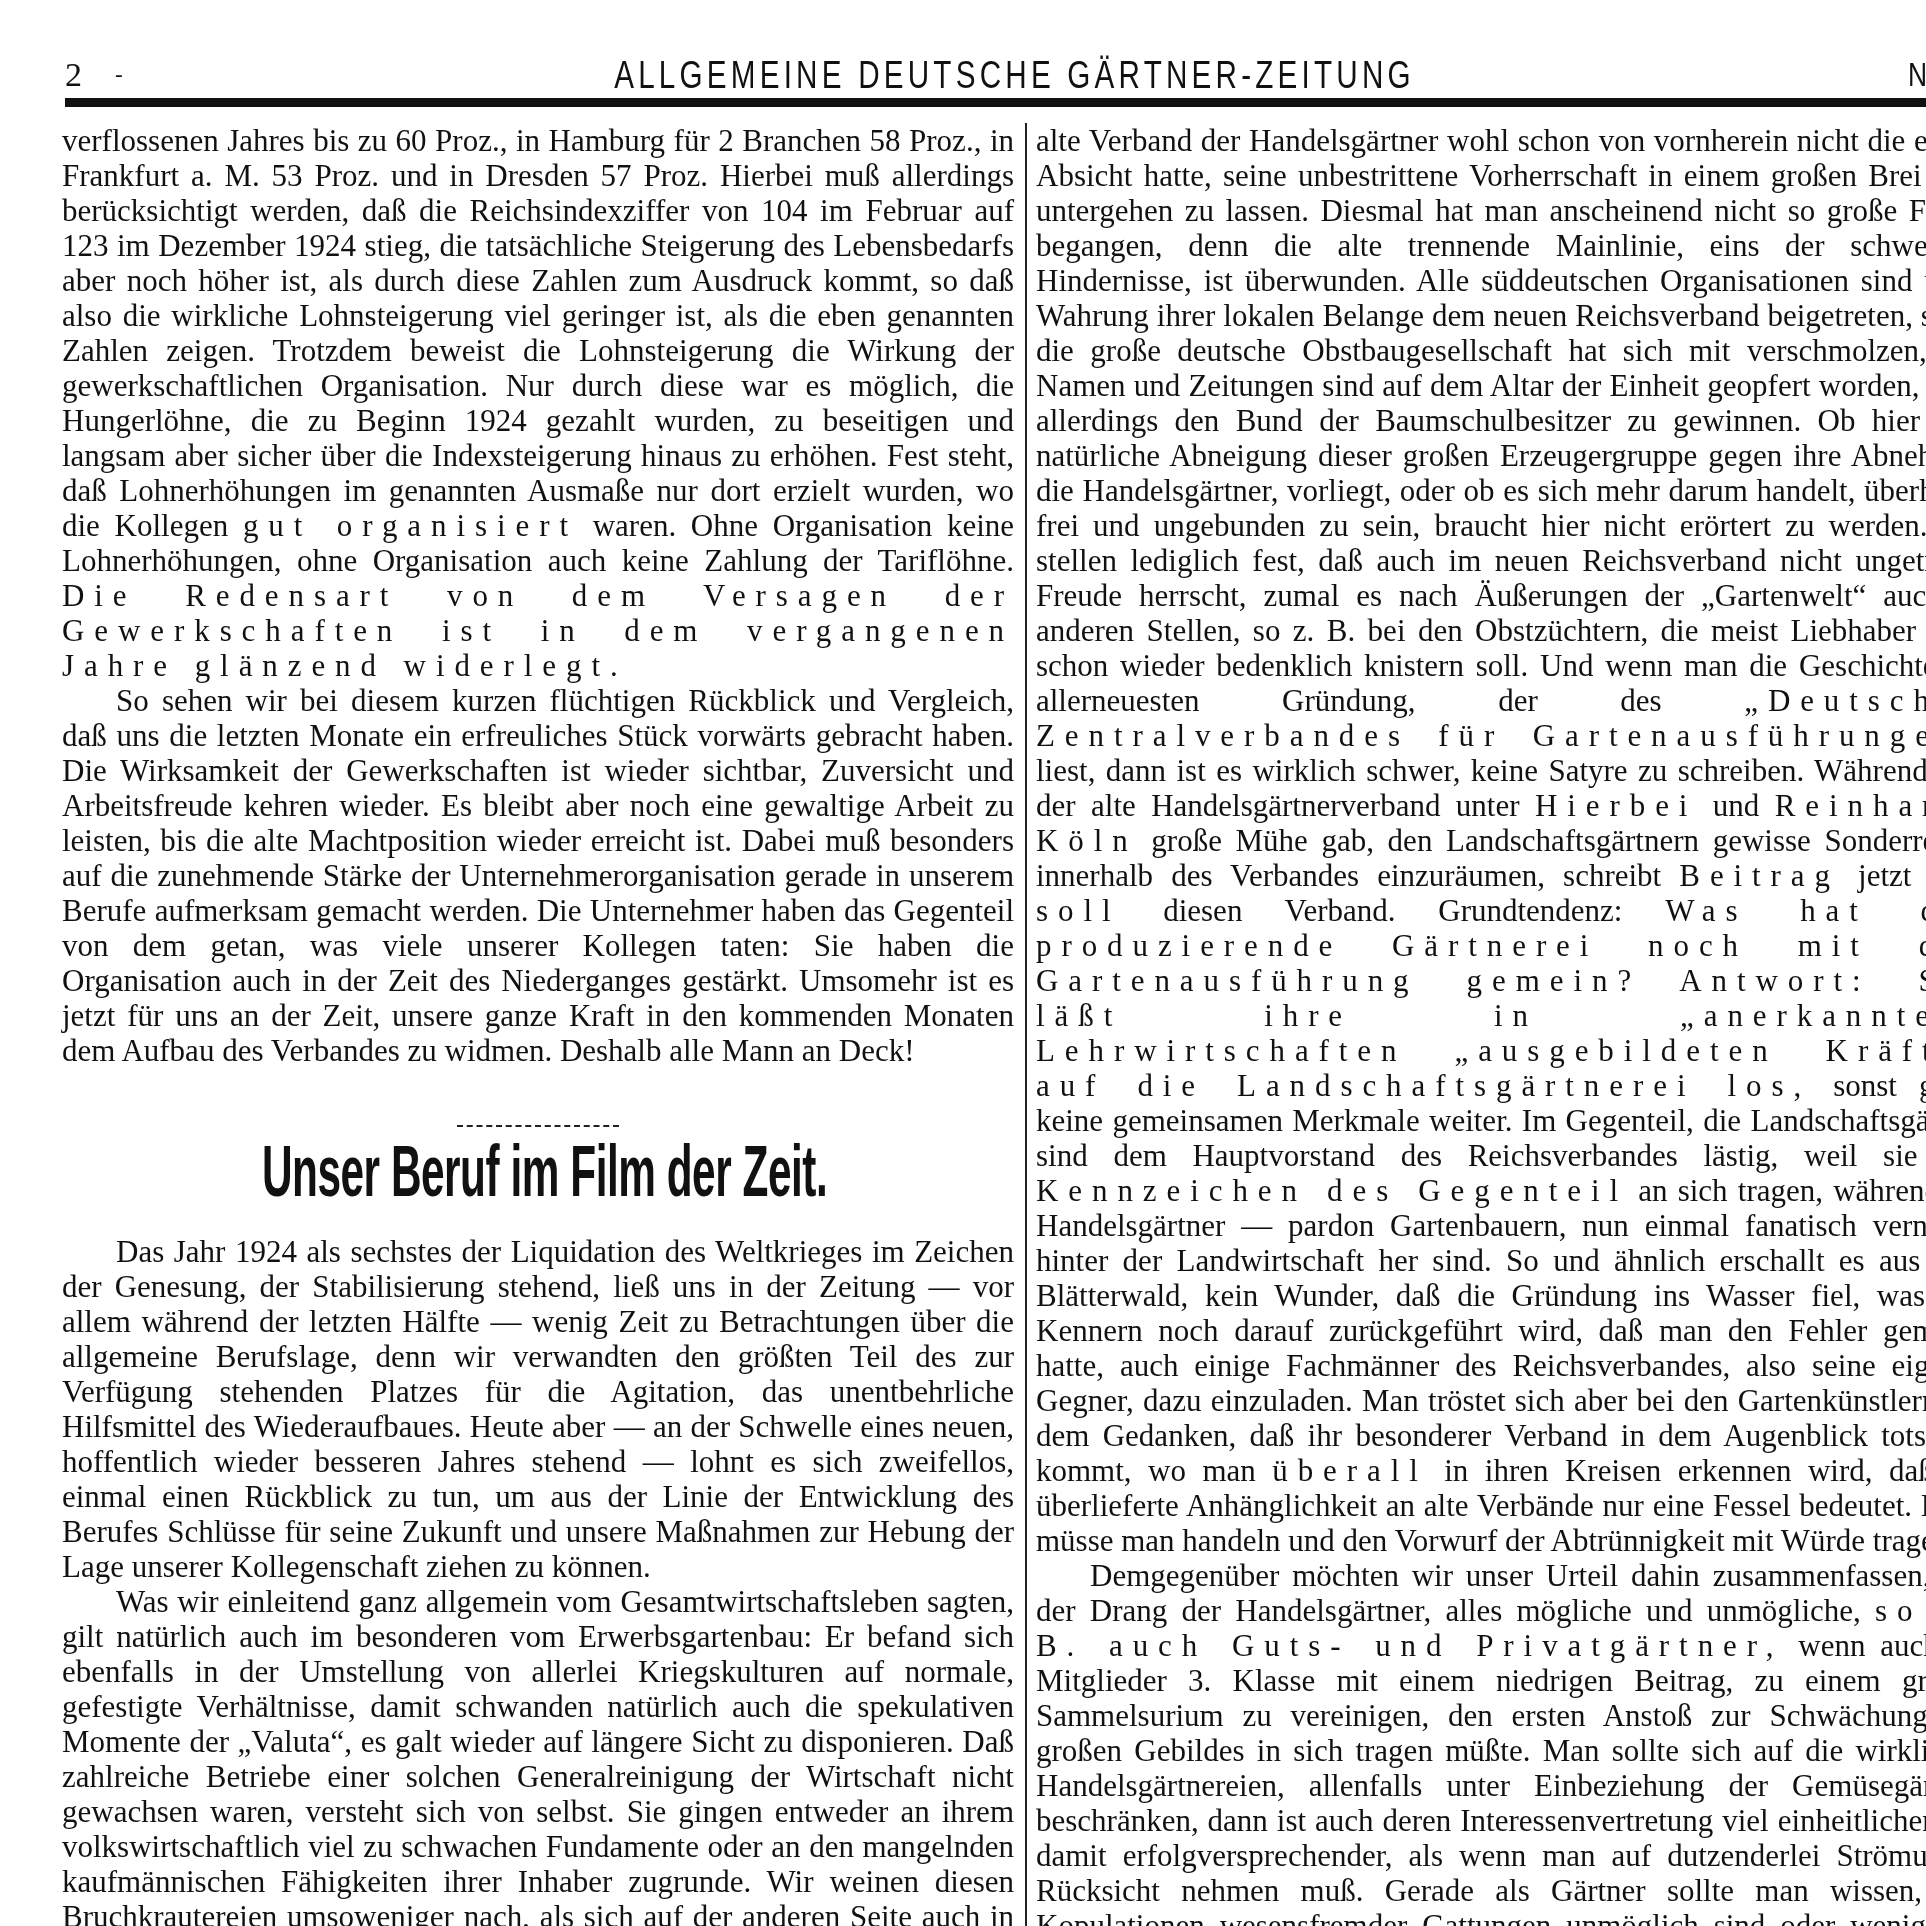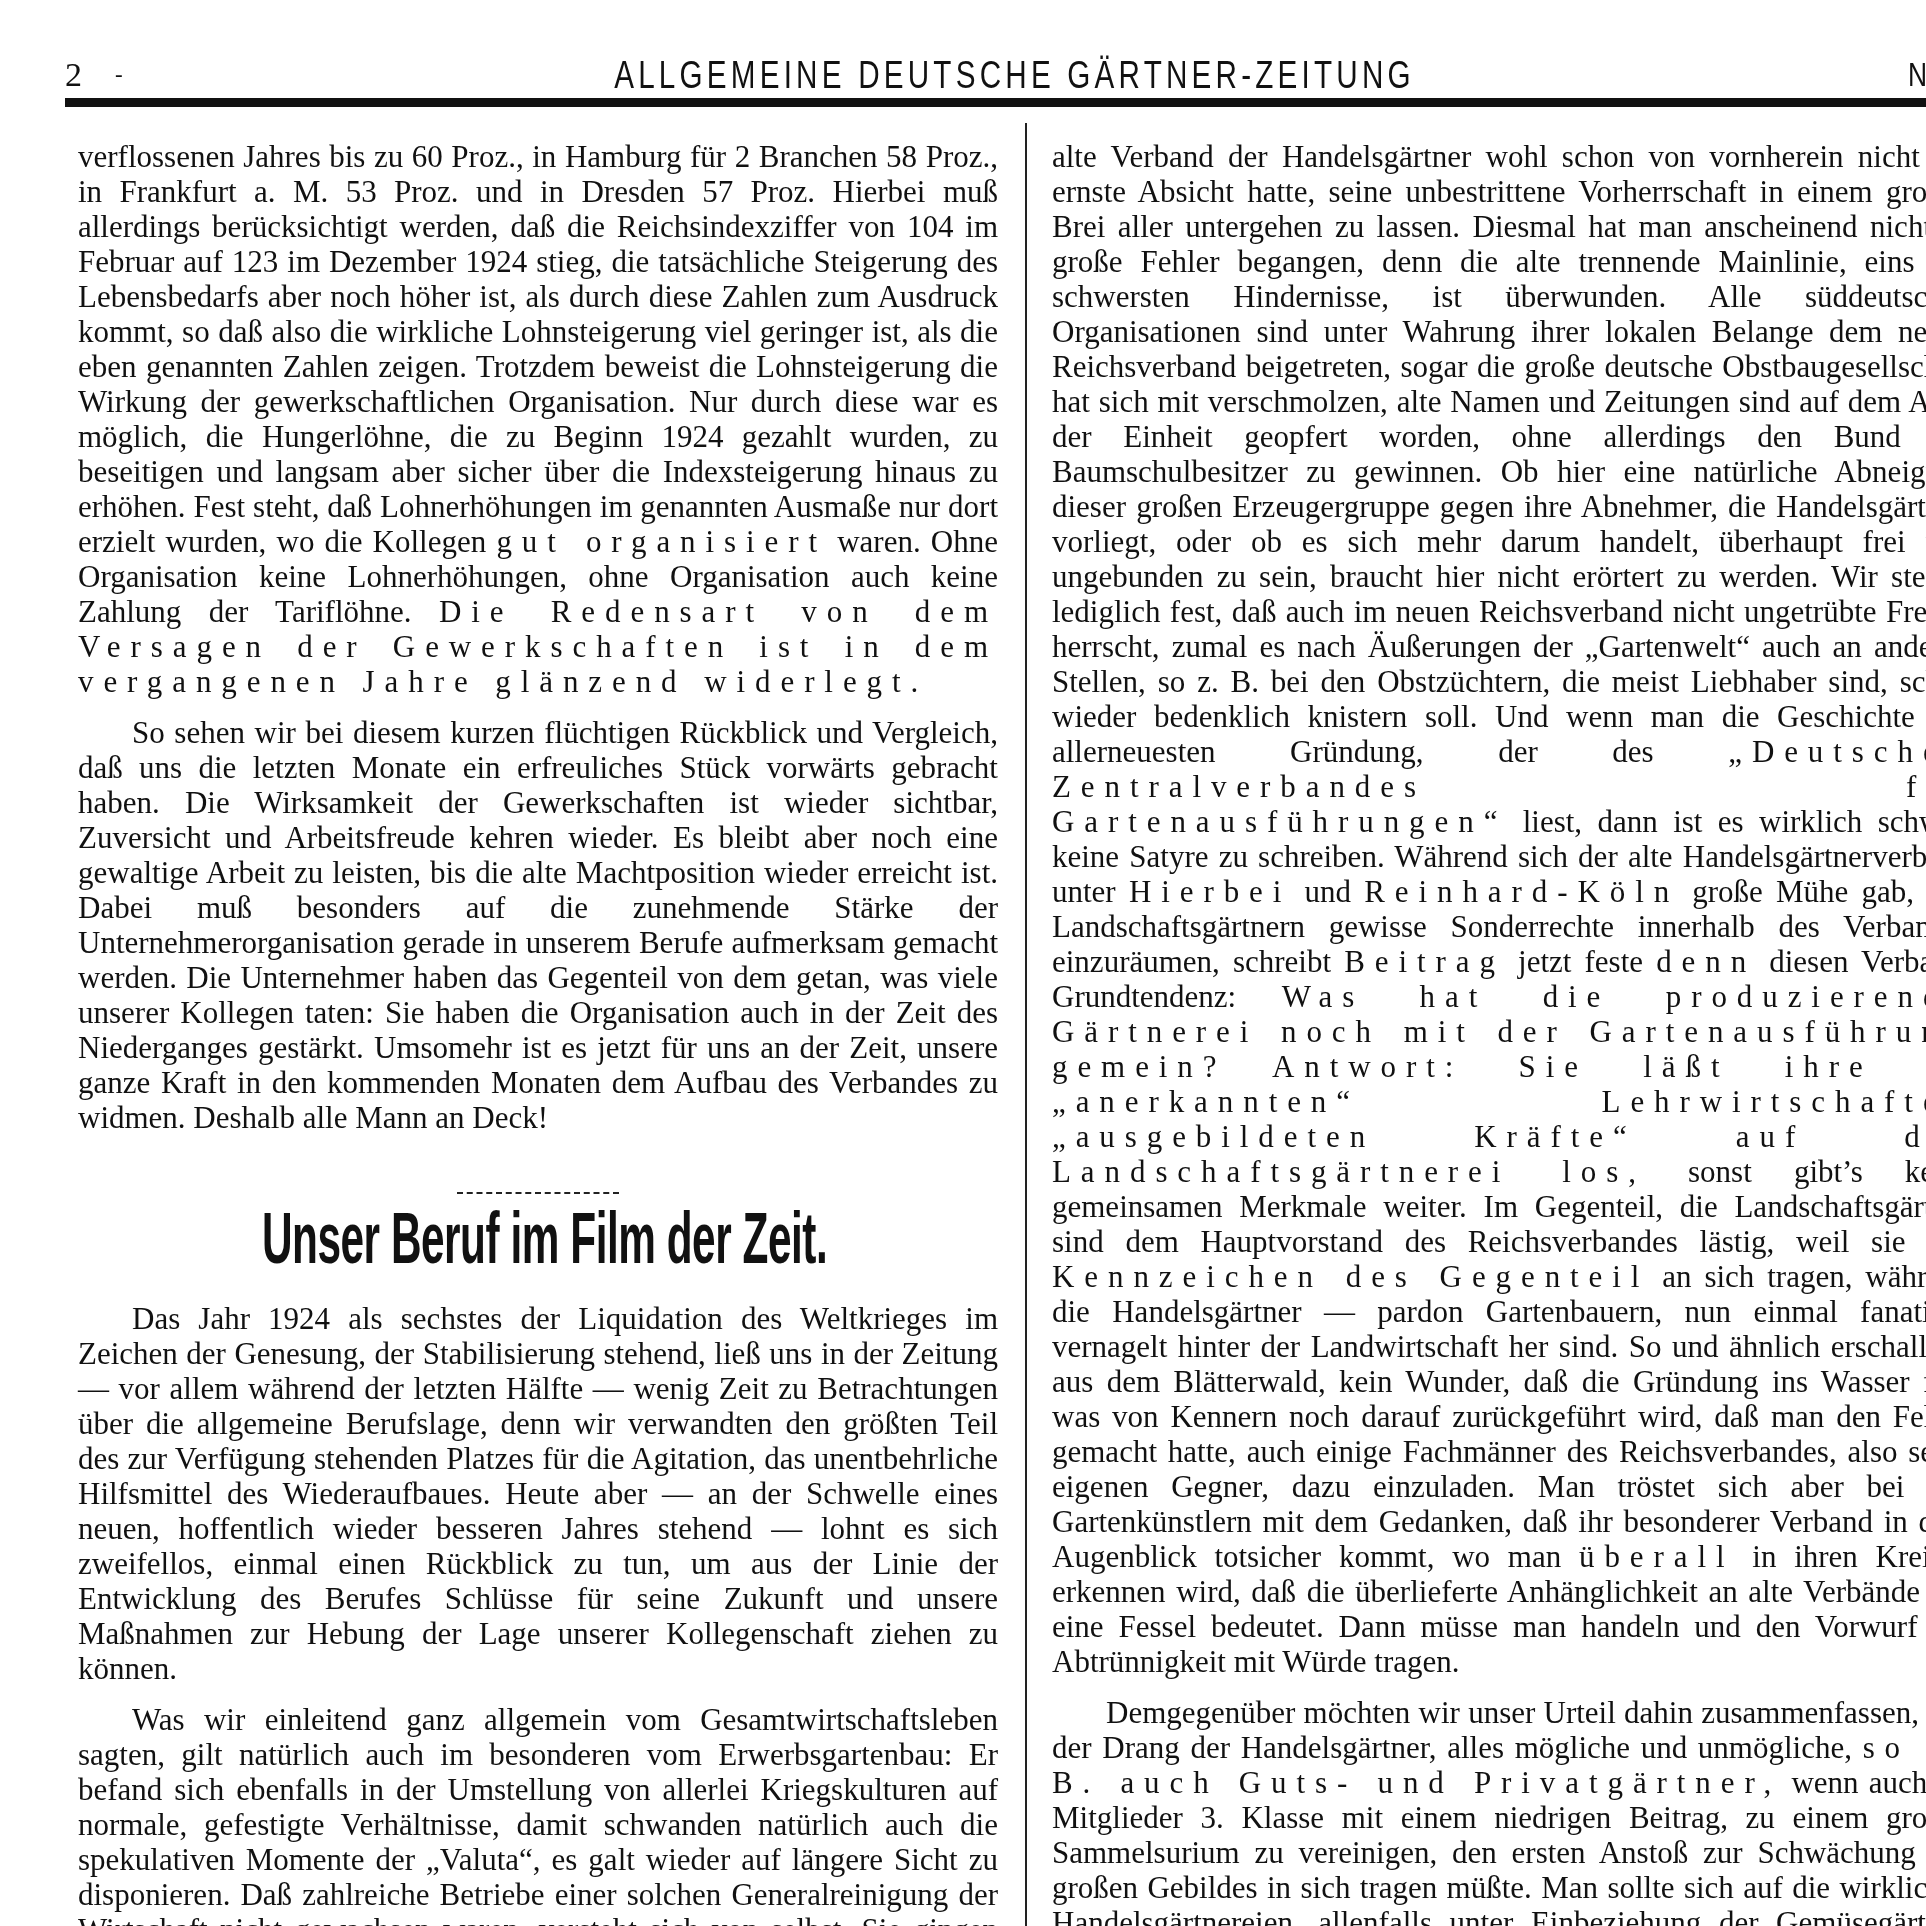--- a/index.html
+++ b/index.html
@@ -37,21 +37,21 @@
     font-size: 31px; line-height: 35px; text-align: justify;
     font-family: "Liberation Serif", serif;
   }
   .col.left { left: 62px; }
   .col.right { left: 1036px; }
   .col-divider {
     position: absolute; left: 1025px; top: 123px; width: 1.5px; height: 2631px;
     background: #222222;
   }
   .col p {
-    margin: 16px; text-indent: 54px; hyphens: manual;
+    margin: 0; text-indent: 54px; hyphens: manual;
     transform-origin: left top;
   }
   .col p.noindent { text-indent: 0; }
   .sp { letter-spacing: 0.32em; }
   .separator {
     text-align: center; margin: 31px 0 23px 0; height: 3.9px; position: relative;
   }
   .separator span {
     display: inline-block; width: 162px; border-top: 2.3px dashed #222222;
   }
@@ -101,21 +101,21 @@
   <p class="noindent">
     <span>alte Verband der Handelsgärtner wohl schon von vornherein nicht die ernste Absicht hatte, seine unbestrittene Vorherrschaft in einem großen Brei aller untergehen zu lassen. Diesmal hat man anscheinend nicht so große Fehler begangen, denn die alte trennende Mainlinie, eins der schwersten Hindernisse, ist überwunden. Alle süddeutschen Organisationen sind unter Wahrung ihrer lokalen Belange dem neuen Reichsverband beigetreten, sogar die große deutsche Obstbaugesellschaft hat sich mit verschmolzen, alte Namen und Zeitungen sind auf dem Altar der Einheit geopfert worden, ohne allerdings den Bund der Baumschulbesitzer zu gewinnen. Ob hier eine natürliche Abneigung dieser großen Erzeugergruppe gegen ihre Abnehmer, die Handelsgärtner, vorliegt, oder ob es sich mehr darum handelt, überhaupt frei und ungebunden zu sein, braucht hier nicht erörtert zu werden. Wir stellen lediglich fest, daß auch im neuen Reichsverband nicht ungetrübte Freude herrscht, zumal es nach Äußerungen der „Gartenwelt“ auch an anderen Stellen, so z. B. bei den Obstzüchtern, die meist Liebhaber sind, schon wieder bedenklich knistern soll. Und wenn man die Geschichte der allerneuesten Gründung, der des</span>
     <span class="sp">„Deutschen Zentralverbandes für Gartenausführungen“</span>
     <span>liest, dann ist es wirklich schwer, keine Satyre zu schreiben. Während sich der alte Handelsgärtnerverband unter</span>
     <span class="sp">Hierbei</span>
     <span>und</span>
     <span class="sp">Reinhard-Köln</span>
     <span>große Mühe gab, den Landschaftsgärtnern gewisse Sonderrechte innerhalb des Verbandes einzuräumen, schreibt</span>
     <span class="sp">Beitrag</span>
     <span>jetzt feste</span>
-    <span class="sp">denn</span>
+    <span class="sp">soll</span>
     <span>diesen Verband. Grundtendenz:</span>
     <span class="sp">Was hat die produzierende Gärtnerei noch mit der Gartenausführung gemein?</span>
     <span class="sp">Antwort: Sie läßt ihre in „anerkannten“ Lehrwirtschaften „ausgebildeten Kräfte“ auf die Landschaftsgärtnerei los,</span>
     <span>sonst gibt’s keine gemeinsamen Merkmale weiter. Im Gegenteil, die Landschaftsgärtner sind dem Hauptvorstand des Reichsverbandes lästig, weil sie alle</span>
     <span class="sp">Kennzeichen des Gegenteil</span>
     <span>an sich tragen, während die Handelsgärtner — pardon Gartenbauern, nun einmal fanatisch vernagelt hinter der Landwirtschaft her sind. So und ähnlich erschallt es aus dem Blätterwald, kein Wunder, daß die Gründung ins Wasser fiel, was von Kennern noch darauf zurückgeführt wird, daß man den Fehler gemacht hatte, auch einige Fachmänner des Reichsverbandes, also seine eigenen Gegner, dazu einzuladen. Man tröstet sich aber bei den Gartenkünstlern mit dem Gedanken, daß ihr besonderer Verband in dem Augenblick totsicher kommt, wo man</span>
     <span class="sp">überall</span>
     <span>in ihren Kreisen erkennen wird, daß die überlieferte Anhänglichkeit an alte Verbände nur eine Fessel bedeutet. Dann müsse man handeln und den Vorwurf der Abtrünnigkeit mit Würde tragen.</span>
   </p>
   <p>

